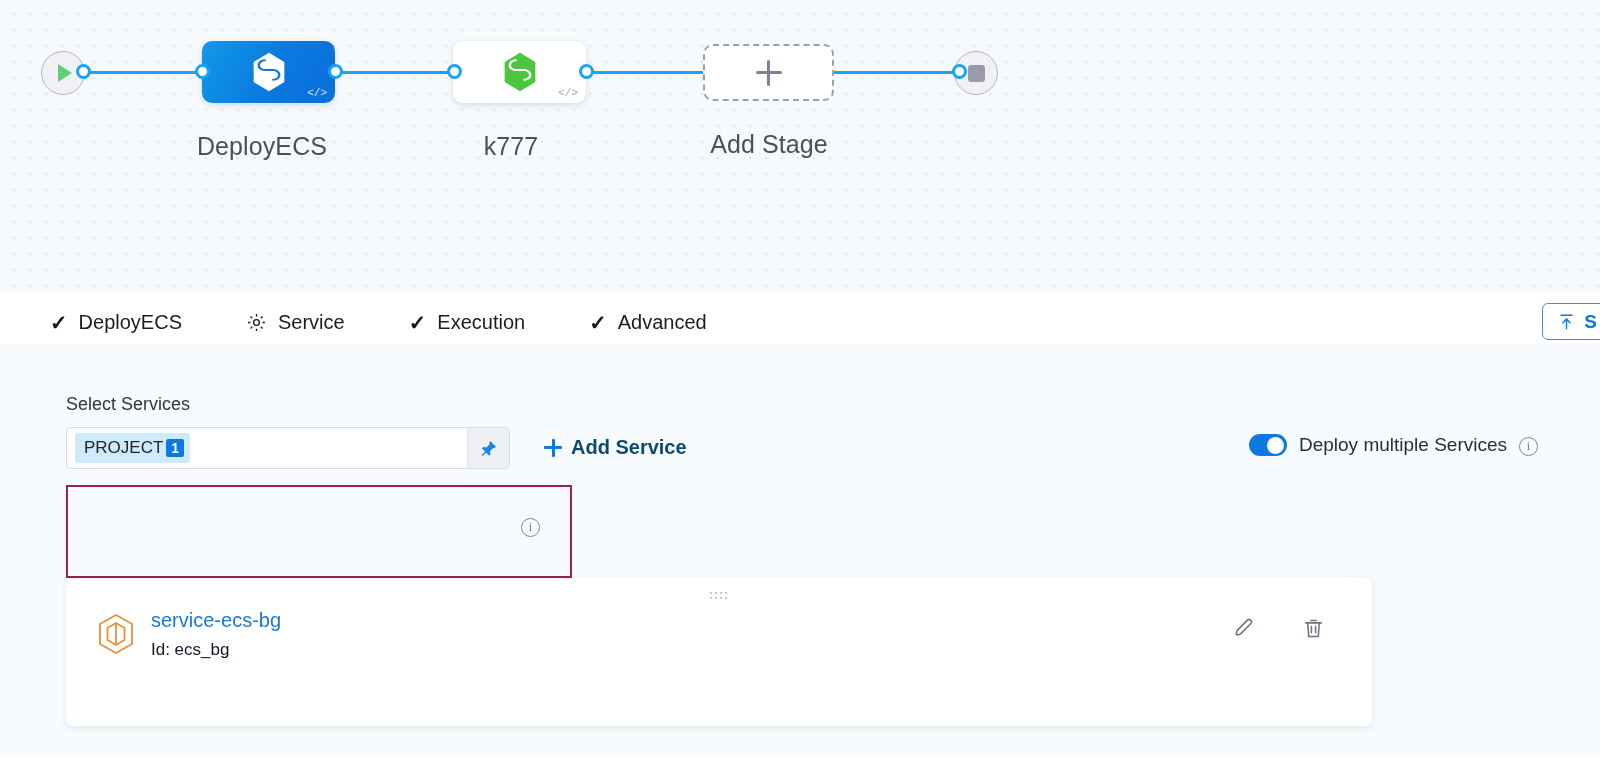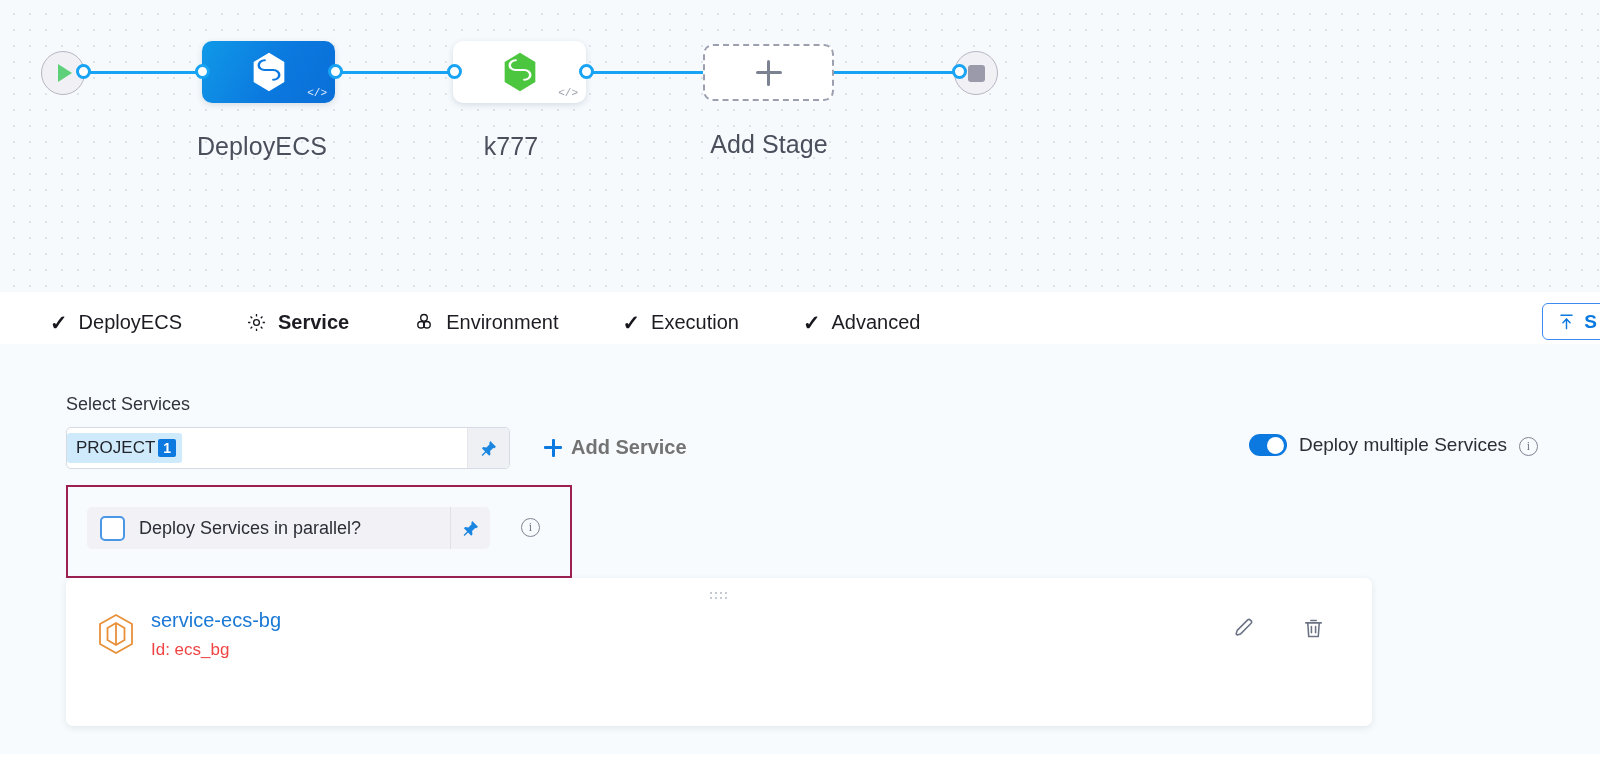--- a/index.html
+++ b/index.html
@@ -67,21 +67,21 @@
   .tabbar{
     position:absolute;left:0;top:292px;width:1600px;height:60px;
     background:#ffffff;border-bottom:1px solid #dfe3eb;
     display:flex;align-items:flex-end;box-sizing:border-box;
   }
   .tab{
     display:flex;align-items:center;gap:11px;height:58px;
     padding:0 20px;box-sizing:border-box;cursor:pointer;
     font-size:20px;color:#1c1c22;position:relative;
   }
-  .tab.active{font-weight:bold;}
+  .tab.active{font-weight:normal;}
   .tab.active:after{
     content:"";position:absolute;left:12px;right:12px;bottom:0;height:4px;
     background:#0b79df;border-radius:2px 2px 0 0;
   }
   .tabs-left{display:flex;align-items:flex-end;padding-left:30px;gap:24px;}
   .tick{font-size:21px;line-height:1;color:#16161c;font-weight:bold;}
   .save-btn{
     position:absolute;right:-12px;top:11px;height:37px;
     display:flex;align-items:center;gap:8px;padding:0 14px;
     border:1px solid #3d8bf0;border-radius:6px;background:#fff;
@@ -94,35 +94,35 @@
     background:#f7fbfd;box-sizing:border-box;
   }
   .sel-label{position:absolute;left:66px;top:50px;font-size:18px;color:#31343d;}
 
   .svc-input{
     position:absolute;left:66px;top:83px;width:444px;height:42px;
     background:#ffffff;border:1px solid #d6dae2;border-radius:5px;box-sizing:border-box;
     display:flex;align-items:center;
   }
   .chip{
-    display:flex;align-items:center;height:30px;
+    display:flex;align-items:center;margin-left:8px;height:30px;
     background:#cfeafb;border-radius:3px;padding:0 0 0 9px;font-size:17px;color:#22242b;
   }
   .chip-count{
     margin-left:3px;background:#0b79df;color:#fff;font-size:14px;font-weight:bold;
     border-radius:2px;padding:2px 5px;line-height:1;margin-right:6px;
   }
   .pin-btn{
     position:absolute;width:42px;height:40px;background:#eff0f4;border-radius:0 5px 5px 0;
     display:flex;align-items:center;justify-content:center;right:0;top:0;
     border-left:1px solid #e3e6ec;box-sizing:border-box;
   }
   .add-service{
     position:absolute;left:544px;top:92px;display:flex;align-items:center;gap:9px;
-    color:#737373;font-size:20px;font-weight:bold;
+    color:#0c4a6e;font-size:20px;font-weight:bold;
   }
   .add-plus{position:relative;width:18px;height:18px;}
   .add-plus i{position:absolute;background:#0b79df;border-radius:1px;}
   .add-plus i:first-child{left:0;top:7.5px;width:18px;height:3px;}
   .add-plus i:last-child{top:0;left:7.5px;height:18px;width:3px;}
 
   .toggle-wrap{
     position:absolute;right:62px;top:90px;display:flex;align-items:flex-end;gap:12px;
     font-size:19px;color:#2b2e36;
   }
@@ -165,21 +165,21 @@
     position:absolute;left:66px;top:234px;width:1306px;height:148px;
     background:#ffffff;border-radius:7px;box-shadow:0 2px 7px rgba(40,60,90,.10);
     box-sizing:border-box;
   }
   .drag-dots{position:absolute;left:50%;transform:translateX(-50%);top:14px;width:18px;height:10px;}
   .drag-dots i{position:absolute;width:2.4px;height:2.4px;border-radius:50%;background:#b2b7c2;}
   .svc-icon{position:absolute;left:31px;top:35px;}
   .svc-name{
     position:absolute;left:85px;top:31px;font-size:20px;color:#1b79d6;
   }
-  .svc-id{position:absolute;left:85px;top:62px;font-size:17px;color:#ef4444;}
+  .svc-id{position:absolute;left:85px;top:62px;font-size:17px;color:#0f172a;}
   .view-inputs{
     position:absolute;left:50%;transform:translateX(-50%);top:78px;
     display:flex;align-items:center;gap:10px;color:#0b6fd8;font-size:20px;font-weight:bold;
   }
   .chev{width:13px;height:13px;border-right:3px solid #0b6fd8;border-bottom:3px solid #0b6fd8;
         transform:rotate(45deg);margin-top:-5px;flex:none;}
   .row-actions{position:absolute;right:46px;top:38px;display:flex;align-items:center;gap:44px;}
 </style>
 </head>
 <body>
@@ -243,30 +243,20 @@
       <div class="tab active">
         <svg width="21" height="21" viewBox="0 0 24 24">
           <g fill="none" stroke="#16161c" stroke-width="1.5">
             <circle cx="12" cy="12" r="3.3"></circle>
             <path d="M12 2.4v2.6M12 19v2.6M2.4 12h2.6M19 12h2.6M5.2 5.2l1.9 1.9M16.9 16.9l1.9 1.9M18.8 5.2l-1.9 1.9M7.1 16.9l-1.9 1.9"></path>
           </g>
         </svg>
         <span>Service</span>
       </div>
 
-      <div class="tab">
-        <svg width="22" height="22" viewBox="0 0 24 24">
-          <g fill="none" stroke="#16161c" stroke-width="1.5">
-            <circle cx="12" cy="7.4" r="3.6"></circle>
-            <circle cx="8.8" cy="15" r="3.6"></circle>
-            <circle cx="15.2" cy="15" r="3.6"></circle>
-          </g>
-        </svg>
-        <span>Environment</span>
-      </div>
 
       <div class="tab">
         <span class="tick">✓</span>
         <span>Execution</span>
       </div>
 
       <div class="tab">
         <span class="tick">✓</span>
         <span>Advanced</span>
       </div>
@@ -312,31 +302,20 @@
 
     <div class="toggle-wrap">
       <span class="switch">
         <span class="knob"></span>
       </span>
       <span>Deploy multiple Services</span>
       <span class="info-i">i</span>
     </div>
 
     <div class="hl-box">
-      <div class="par-row">
-        <span class="cbox"></span>
-        <span class="par-text">Deploy Services in parallel?</span>
-        <span class="par-pin">
-          <svg width="19" height="19" viewBox="0 0 24 24">
-            <g fill="#1b86e0">
-              <path d="M14.2 2.6l7.2 7.2-1.9 1.9-1.5-.4-4 4 .5 4.1-1.6 1.6-4-4-4.4 4.4-1.2-1.2 4.4-4.4-4-4 1.6-1.6 4.1.5 4-4-.4-1.5z"></path>
-            </g>
-          </svg>
-        </span>
-      </div>
       <span class="info-i par-info">i</span>
     </div>
 
     <div class="svc-card">
 
       <span class="drag-dots">
         <i style="left:0;top:0"></i>
           <i style="left:5px;top:0"></i>
           <i style="left:10px;top:0"></i>
           <i style="left:15px;top:0"></i>

